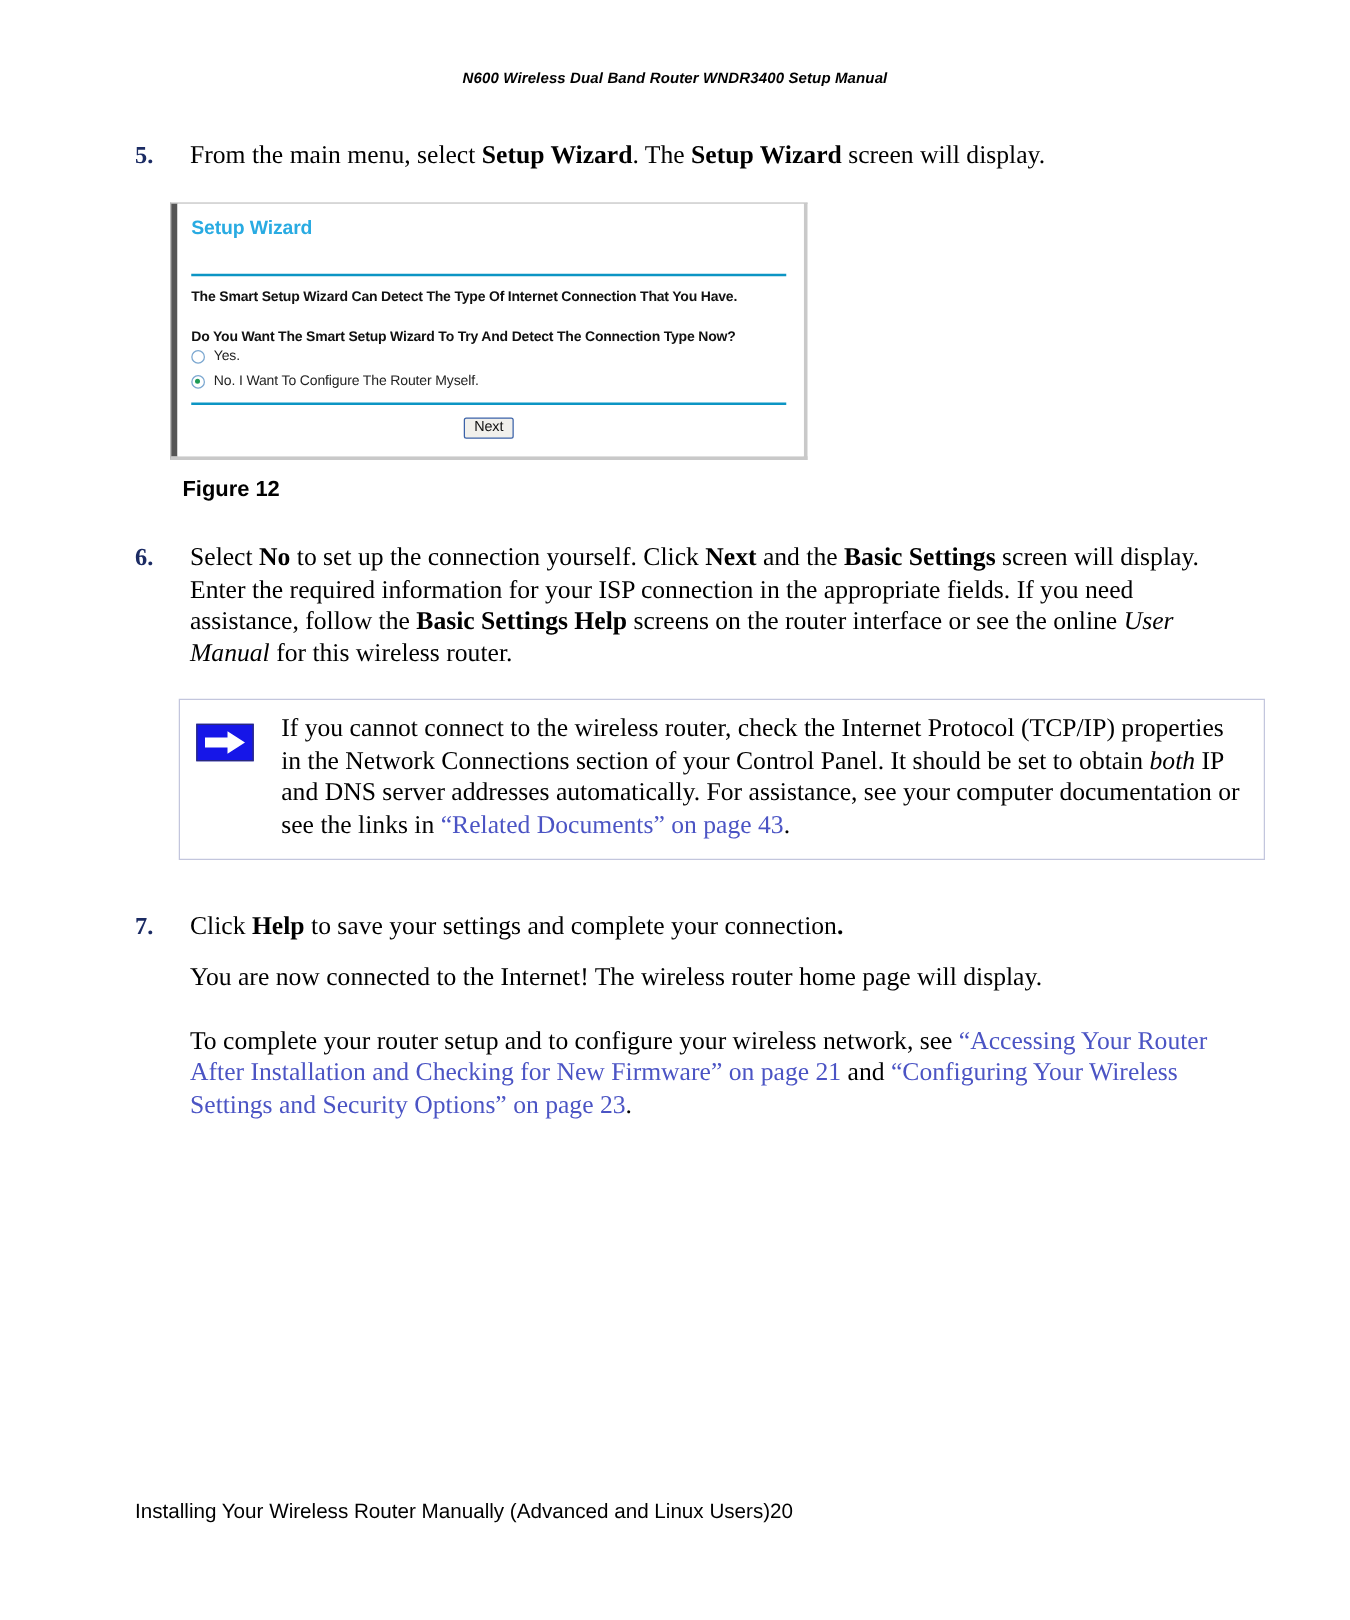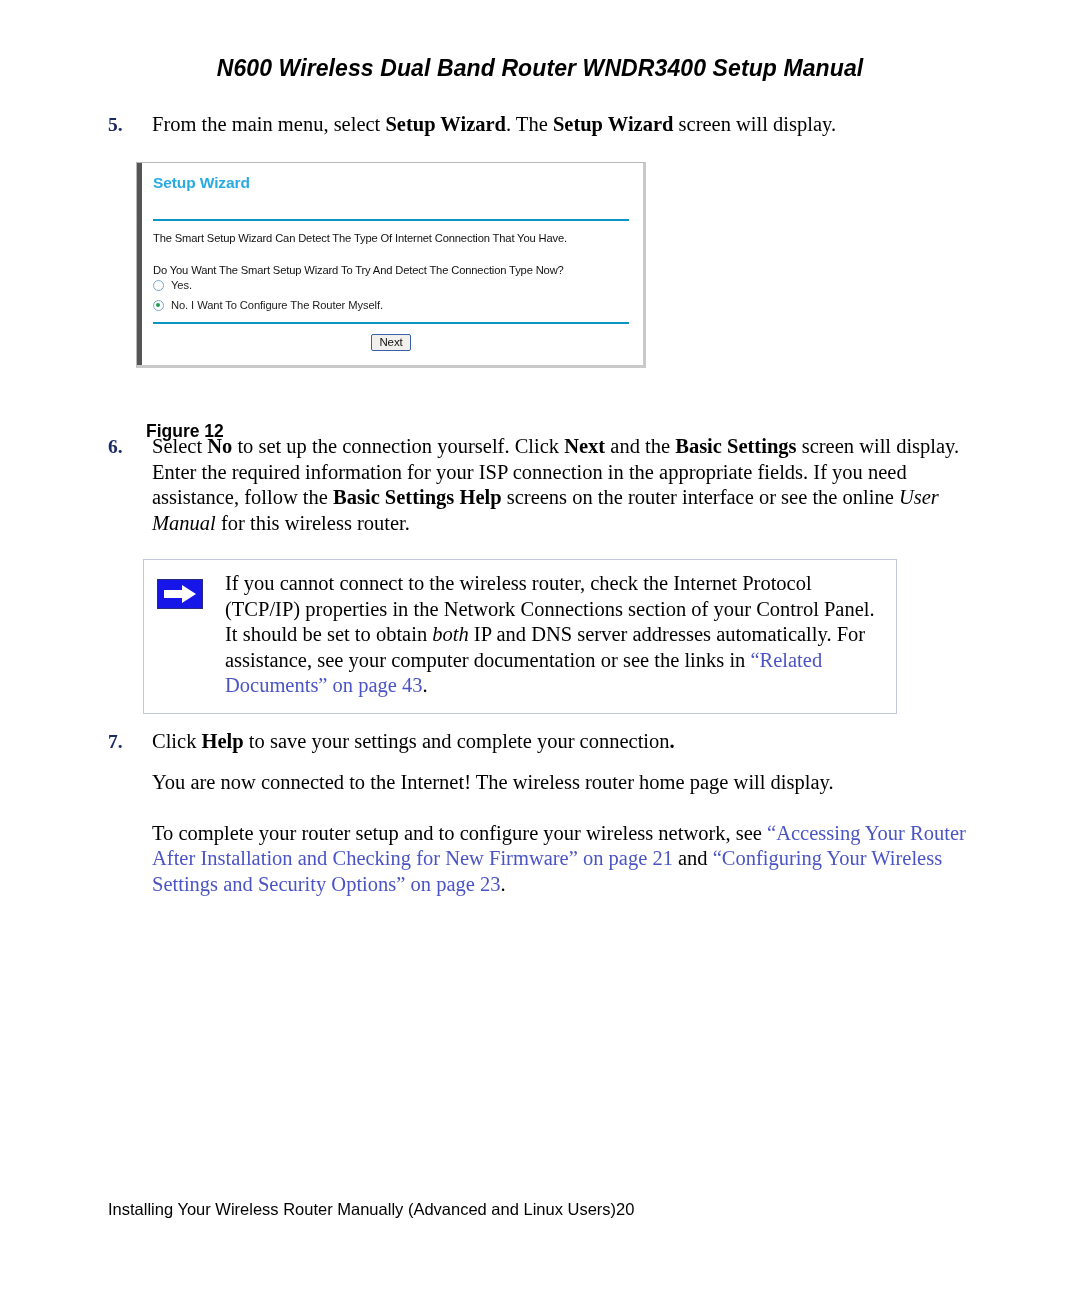--- a/index.html
+++ b/index.html
@@ -19,21 +19,21 @@
   
   .page-header {
     position: absolute;
     left: 0;
     top: 55px;
     width: 1080px;
     text-align: center;
     font-family: "Liberation Sans", sans-serif;
     font-style: italic;
     font-weight: bold;
-    font-size: 23px;
+    font-size: 12px;
     letter-spacing: 0.1px;
     color: #000;
   }
 
   
   .content {
     position: absolute;
     left: 108px;
     top: 112px;
     width: 868px;
@@ -107,21 +107,21 @@
     letter-spacing: -0.1px;
   }
   .ui-rule {
     height: 2px;
     background: #0c95c4;
     margin-top: 27px;
   }
   .ui-rule.second { margin-top: 0; }
   .ui-text {
     font-family: "Liberation Sans", sans-serif;
-    font-weight: normal;
+    font-weight: bold;
     font-size: 11.2px;
     color: #111111;
     line-height: 16.5px;
     margin-top: 9px;
     letter-spacing: -0.15px;
   }
   .ui-radio-row {
     display: flex;
     align-items: center;
     font-family: "Liberation Sans", sans-serif;
@@ -171,29 +171,28 @@
 
   
   .fig-caption {
     position: absolute;
     left: 146px;
     top: 381px;
     font-family: "Liberation Sans", sans-serif;
     font-weight: bold;
     font-size: 17.5px;
     color: #000;
-    margin-top: 40px;
   }
 
   
   .note-box {
     position: absolute;
     left: 143px;
     top: 559px;
-    width: 754px;
+    width: 869px;
     box-sizing: border-box;
     border: 1px solid #c3c6dd;
     display: flex;
     padding: 11px 14px 14px 13px;
   }
   .note-icon {
     flex: 0 0 auto;
     width: 46px;
     height: 30px;
     background: #1616e8;

